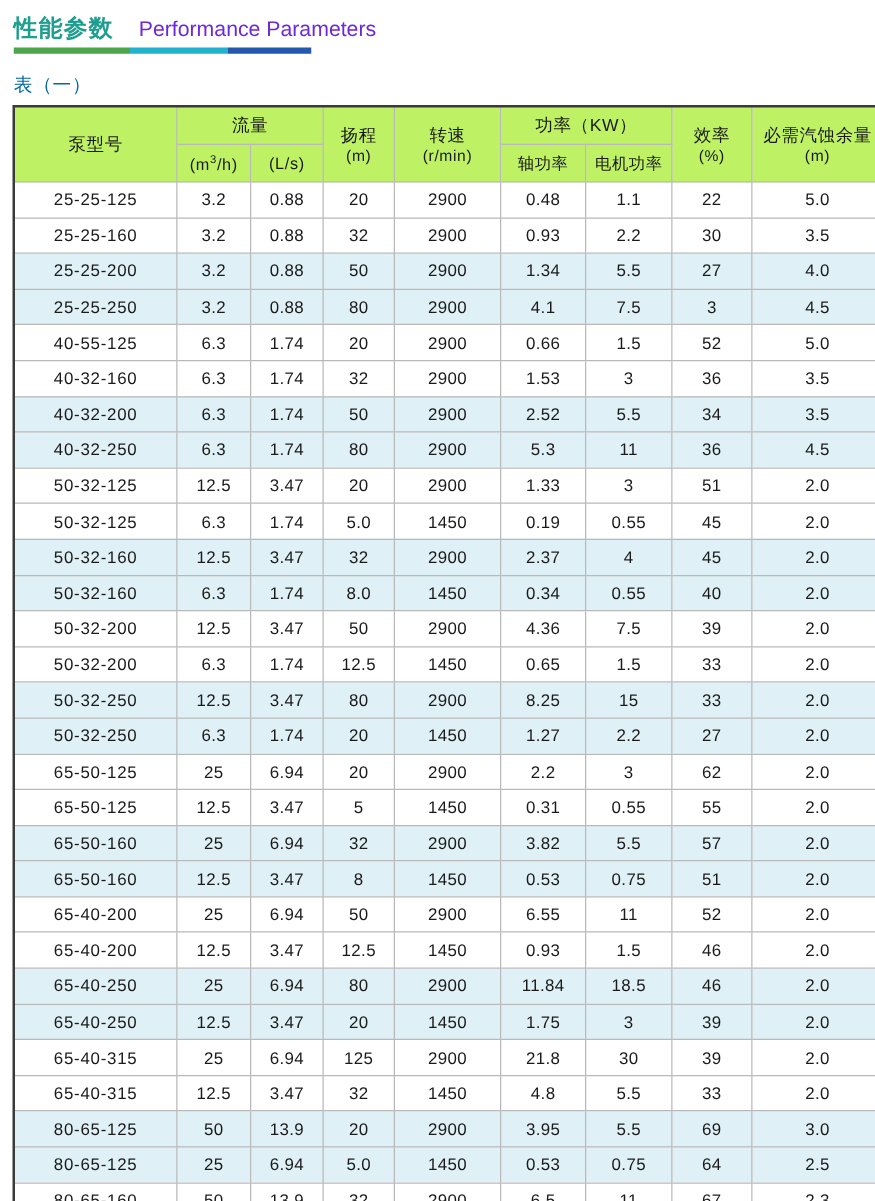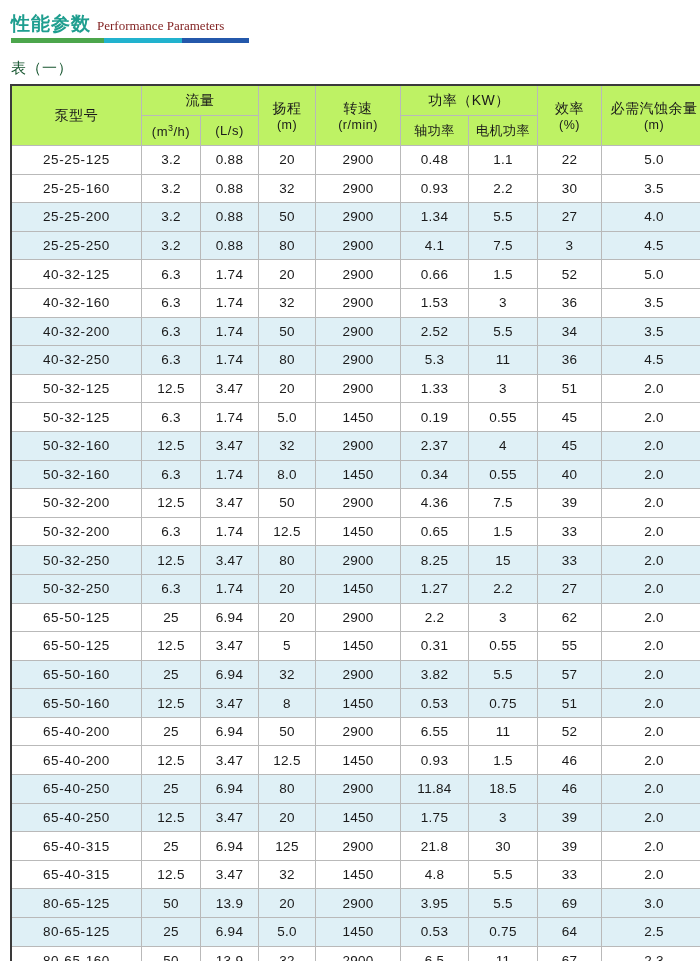--- a/index.html
+++ b/index.html
@@ -15,51 +15,50 @@
     overflow: hidden;
   }
 
   
   .page-header {
     padding: 13px 0 0 11px;
   }
   .title-line {
     display: flex;
     align-items: baseline;
-    gap: 6px;
+    gap: 20px;
     height: 22px;
     text-align: center;
   }
   .title-cn {
     font-size: 19px;
     font-weight: bold;
     color: #1f9e8f;
     letter-spacing: 1px;
     line-height: 22px;
   }
   .title-en {
-    font-size: 13px;
-    color: #7f1d1d;
+    font-size: 17px;
+    color: #6d28d9;
     line-height: 22px;
-    font-family: Liberation Serif, serif;
   }
   .accent-bar {
     display: flex;
     width: 238px;
     height: 5px;
     margin-top: 3px;
   }
   .accent-seg-1 { width: 39%; background: #4ca64c; }
   .accent-seg-2 { width: 33%; background: #21b2ce; }
   .accent-seg-3 { width: 28%; background: #2458ab; }
 
   .table-caption {
     margin: 16px 0 7px 11px;
     font-size: 15px;
-    color: #14532d;
+    color: #0369a1;
     letter-spacing: 0.5px;
   }
 
   
   .table-wrap {
     margin-left: 11px;
     width: 679px;
   }
   table.spec {
     border-collapse: collapse;
@@ -218,21 +217,21 @@
           <td>3.2</td>
           <td>0.88</td>
           <td>80</td>
           <td>2900</td>
           <td>4.1</td>
           <td>7.5</td>
           <td>3</td>
           <td>4.5</td>
         </tr>
         <tr class="plain">
-          <td class="model">40-32-125</td>
+          <td class="model">40-55-125</td>
           <td>6.3</td>
           <td>1.74</td>
           <td>20</td>
           <td>2900</td>
           <td>0.66</td>
           <td>1.5</td>
           <td>52</td>
           <td>5.0</td>
         </tr>
         <tr class="plain">

